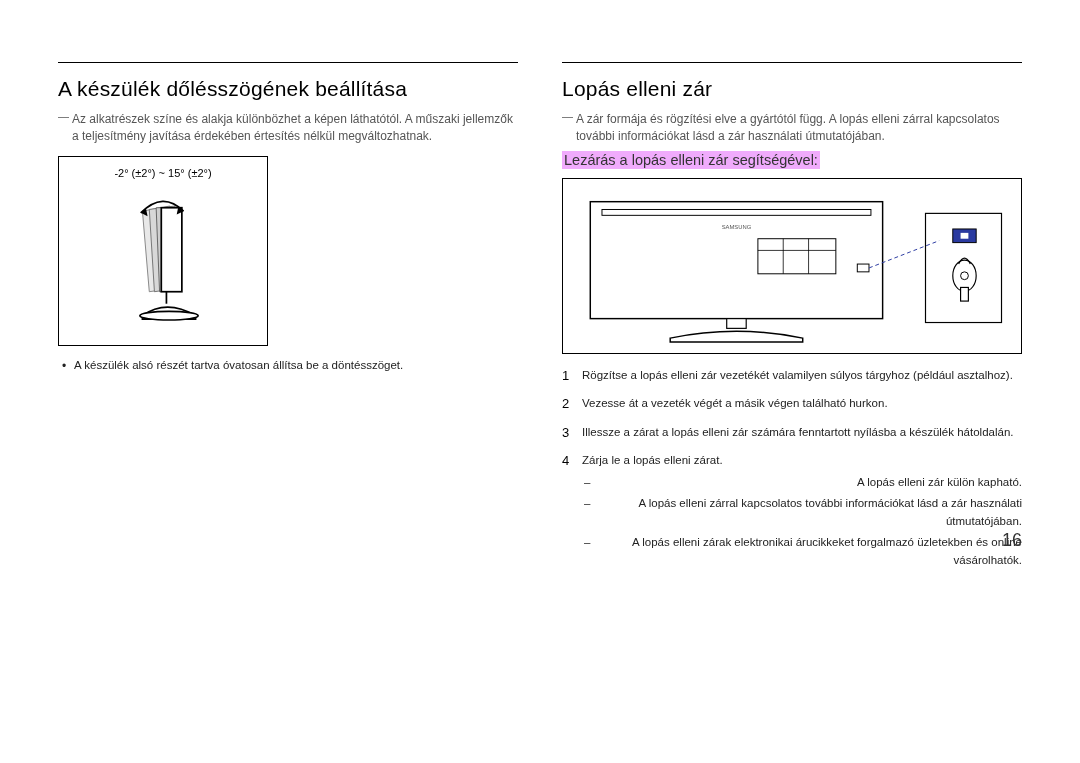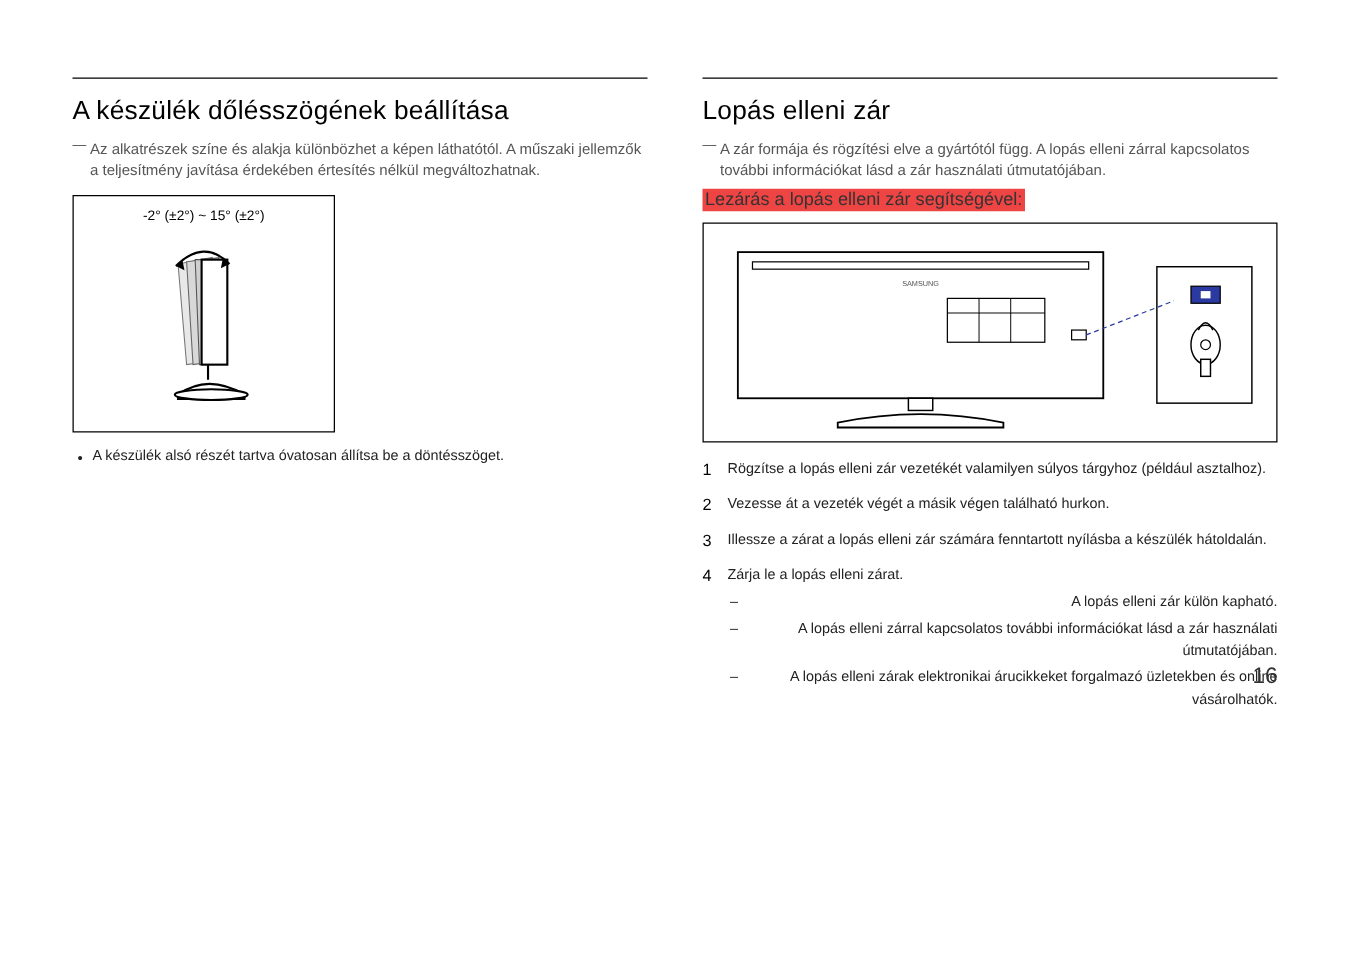--- a/index.html
+++ b/index.html
@@ -3,21 +3,21 @@
 <meta charset="utf-8">
 <style>
   * { box-sizing: border-box; margin: 0; padding: 0; }
   html, body { width: 1080px; height: 763px; background: #fff; font-family: "Segoe UI", Arial, sans-serif; color: #222; }
   .page { width: 1080px; height: 575px; padding: 62px 58px 30px 58px; position: relative; }
   .cols { display: flex; gap: 44px; }
   .col { flex: 1 1 0; }
   .rule { border-top: 1.2px solid #000; margin-bottom: 14px; }
   h1 { font-size: 21px; font-weight: 400; letter-spacing: 0.2px; margin-bottom: 10px; color: #000; }
   h2 { font-size: 14.5px; font-weight: 500; color: #333; margin: 6px 0 10px 0; }
-  .highlight { background: #ef4444; display: inline; padding: 1px 2px; }
+  .highlight { background: #f0abfc; display: inline; padding: 1px 2px; }
   .note { font-size: 12px; color: #555; line-height: 1.45; padding-left: 14px; position: relative; margin-bottom: 3px; }
   .note::before { content: "—"; position: absolute; left: 0; top: -2px; font-size: 11px; color: #555; }
   ul.bullets { list-style: none; margin-top: 10px; }
   ul.bullets li { font-size: 11.5px; color: #222; line-height: 1.7; padding-left: 16px; position: relative; }
   ul.bullets li::before { content: "•"; position: absolute; left: 4px; top: 0; font-size: 12px; }
   ol.steps { list-style: none; margin-top: 12px; }
   ol.steps > li { font-size: 11.5px; color: #222; line-height: 1.6; padding-left: 20px; position: relative; margin-bottom: 10px; }
   ol.steps > li .num { position: absolute; left: 0; top: 0; font-weight: 400; font-size: 13px; color: #000; }
   ul.dashes { list-style: none; margin-top: 4px; }
   ul.dashes li { font-size: 11.5px; color: #222; line-height: 1.6; padding-left: 14px; position: relative; margin-top: 2px; text-align: right; }

